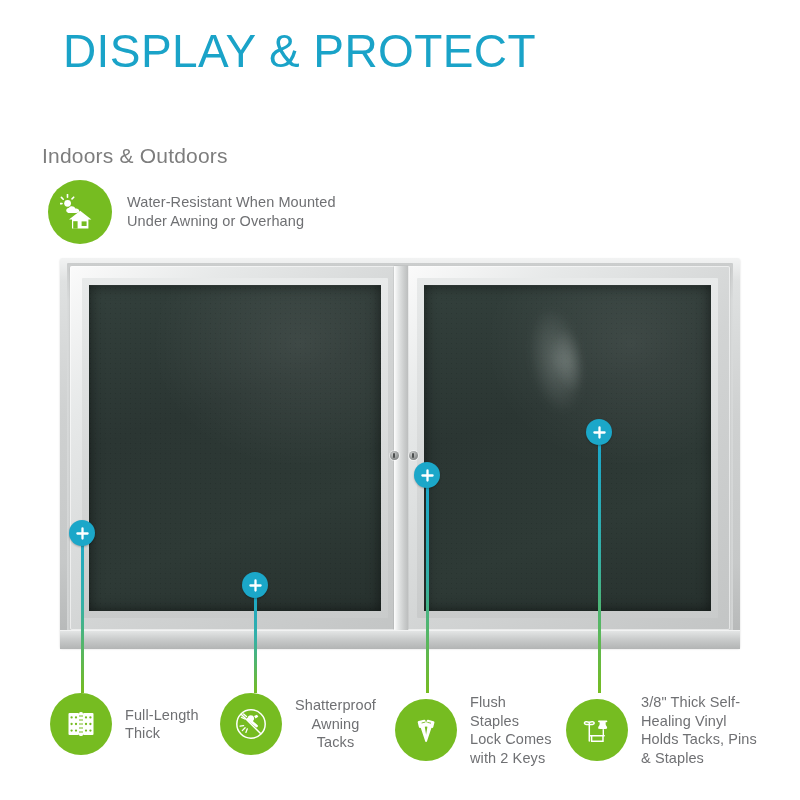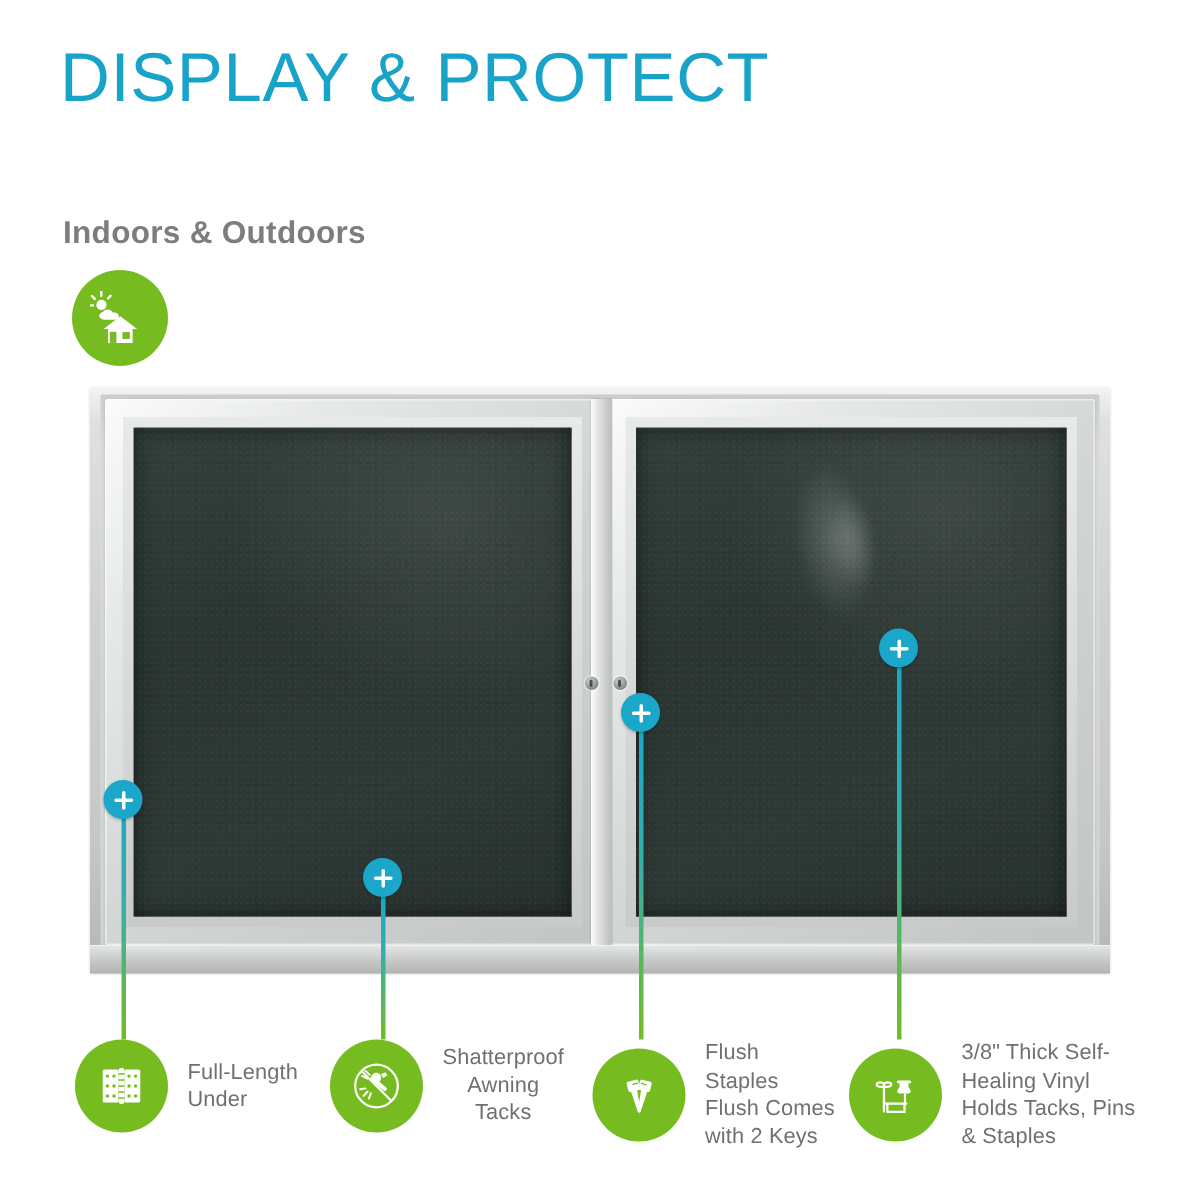--- a/index.html
+++ b/index.html
@@ -15,24 +15,25 @@
   .headline{
     position:absolute;left:40px;top:24px;width:700px;
   }
   .headline .line{
     color:#1AA3C8;
     font-size:46px;
     line-height:54px;
     letter-spacing:0.4px;
     font-weight:400;
     white-space:nowrap;
+    margin-left:23px;
   }
   .subhead{
     position:absolute;left:42px;top:143px;
-    color:#7d7d7d;font-size:21px;line-height:26px;font-weight:700;
+    color:#7d7d7d;font-size:21px;line-height:26px;font-weight:400;
     letter-spacing:0.2px;
   }
 
   
   .wr-badge{position:absolute;left:48px;top:180px;display:flex;align-items:center;}
   .wr-circle{
     width:64px;height:64px;border-radius:50%;
     background:#76BC21;flex:0 0 auto;
     display:flex;align-items:center;justify-content:center;
   }
@@ -175,20 +176,24 @@
         </g>
         <circle cx="7.6" cy="9.3" r="3.4"></circle>
 
         <path d="M9.6 13.8c-1.9 0-3.4 1.2-3.4 2.7 0 1.5 1.5 2.6 3.4 2.6h6.6c1.7 0 3.0-1.0 3.0-2.3
                  0-1.3-1.3-2.4-3.0-2.4-.3 0-.6 0-.9.1-.5-1.3-1.9-2.2-3.5-2.2-1.3 0-2.4.6-3.0 1.5z"></path>
 
         <path d="M20.2 16.8 L9.0 25.4 h3.0 v9.2 h16.4 v-9.2 h3.0 z"></path>
         <rect x="13.2" y="27.2" width="4.4" height="7.4" fill="#76BC21"></rect>
         <rect x="21.6" y="27.4" width="5.0" height="4.6" fill="#76BC21"></rect>
       </svg>
+    </div>
+    <div class="wr-text">
+      <div>Water-Resistant When Mounted</div>
+      <div>Under Awning or Overhang</div>
     </div>
   </div>
 
   <div class="product">
     <div class="case-outer">
       <div class="case-inner-shadow"></div>
 
       <div class="gasket l"></div>
       <div class="gasket r"></div>
 
@@ -265,21 +270,21 @@
             <circle cx="26.4" cy="10.4" r="1.15"></circle>
           <circle cx="22.0" cy="17.0" r="1.15"></circle>
             <circle cx="26.4" cy="17.0" r="1.15"></circle>
           <circle cx="22.0" cy="23.6" r="1.15"></circle>
             <circle cx="26.4" cy="23.6" r="1.15"></circle>
         </g>
       </svg>
     </div>
     <div class="f-label">
       <span>Full-Length</span>
-      <span>Under</span>
+      <span>Thick</span>
     </div>
   </div>
 
   <div class="feature" style="left:220px;top:693px;text-align:center;">
     <div class="f-circle">
       <svg width="40" height="40" viewBox="0 0 40 40" aria-hidden="true">
         <circle cx="20" cy="20" r="14.2" fill="none" stroke="#fff" stroke-width="1.5"></circle>
         <line x1="10.2" y1="10.2" x2="29.8" y2="29.8" stroke="#fff" stroke-width="1.5"></line>
 
         <path d="M22.0 11.8c-1.6-.9-3.5-.7-4.6.5l-.9 1.0 4.9 4.3 1.0-1.1c1.1-1.2.9-3.1-.4-4.7z" fill="#fff"></path>
@@ -320,21 +325,21 @@
         </g>
         <g stroke="#76BC21" stroke-width="0.9">
           <line x1="13.6" y1="11.0" x2="17.3" y2="10.1"></line>
           <line x1="19.3" y1="10.3" x2="23.0" y2="11.2"></line>
         </g>
       </svg>
     </div>
     <div class="f-label">
       <span>Flush</span>
       <span>Staples</span>
-      <span>Flush Comes</span>
+      <span>Lock Comes</span>
       <span>with 2 Keys</span>
     </div>
   </div>
 
   <div class="feature" style="left:566px;top:693px;">
     <div class="f-circle">
       <svg width="38" height="38" viewBox="0 0 38 38" aria-hidden="true">
 
         <g fill="none" stroke="#fff" stroke-width="1.5" stroke-linecap="round">
           <path d="M11.0 11.2c-2.3-1.0-4.6-.5-4.6.8 0 1.2 2.0 1.9 4.2 1.5"></path>

